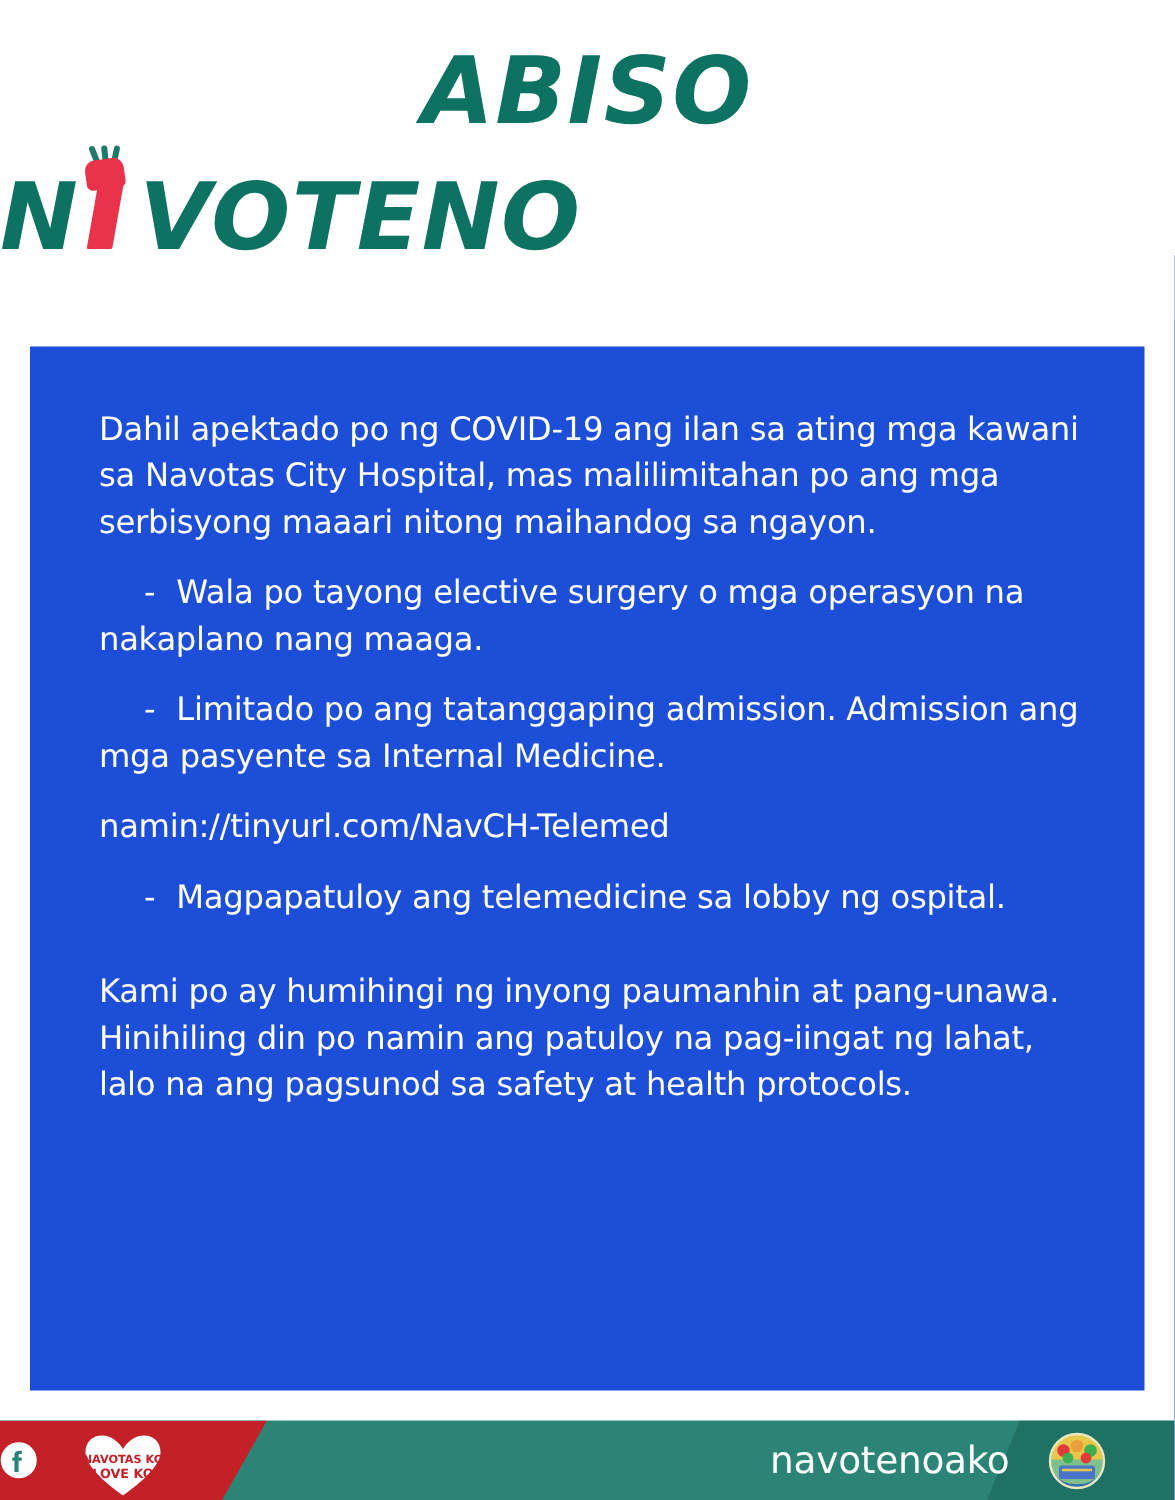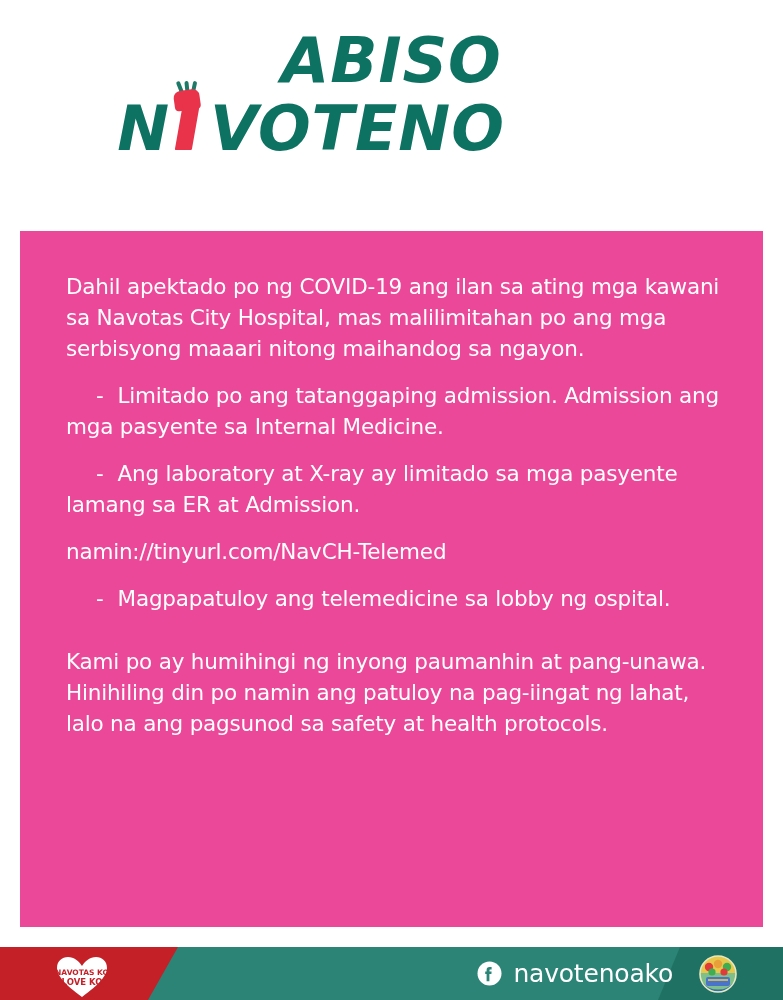--- a/index.html
+++ b/index.html
@@ -31,24 +31,23 @@
     font-size: 62px;
     line-height: 62px;
     font-weight: bold;
     font-style: italic;
     letter-spacing: 1px;
     color: #0E7262;
     font-family: "DejaVu Sans", sans-serif;
   }
   .title-line2 {
     position: absolute;
-    top: 88px;
+    top: 104px;
     left: 0;
     width: 622px;
-    text-align: center;
     font-size: 62px;
     line-height: 62px;
     font-weight: bold;
     font-style: italic;
     letter-spacing: 1px;
     color: #0E7262;
     font-family: "DejaVu Sans", sans-serif;
   }
   .title-line2 .pre,
   .title-line2 .post {
@@ -95,21 +94,21 @@
   .fist-a .ray.r2 { left: 15px; transform: rotate(-6deg); }
   .fist-a .ray.r3 { left: 22px; transform: rotate(12deg); }
 
   
   .card {
     position: absolute;
     left: 20px;
     top: 231px;
     width: 743px;
     height: 696px;
-    background: #ec4899;
+    background: #1d4ed8;
     box-sizing: border-box;
     padding: 40px 36px 0 46px;
   }
   .body-text {
     color: #ffffff;
     font-size: 21.5px;
     line-height: 31px;
     font-family: "DejaVu Sans", sans-serif;
     letter-spacing: -0.2px;
   }
@@ -175,21 +174,21 @@
   }
   
   .fb-wrap {
     position: absolute;
     left: 0;
     top: 947px;
     width: 673px;
     height: 53px;
     display: flex;
     align-items: center;
-    justify-content: flex-end;
+    justify-content: space-between;
     z-index: 4;
   }
   .fb-icon {
     width: 25px;
     height: 25px;
     margin-right: 11px;
     flex: none;
   }
   .fb-handle {
     color: #ffffff;
@@ -207,25 +206,25 @@
   <div class="title-line2">
     <span class="pre">N</span><span class="fist-a"><span class="ray r1"></span><span class="ray r2"></span><span class="ray r3"></span><span class="fist"></span><span class="bar"></span></span><span class="post">VOTENO</span>
   </div>
 </div>
 
 <div class="card">
   <div class="body-text">
 
     <p class="para">Dahil apektado po ng COVID-19 ang ilan sa ating mga kawani sa Navotas City Hospital, mas malilimitahan po ang mga serbisyong maaari nitong maihandog sa ngayon.</p>
 
+    <p class="bullet"><span class="dash">-</span><span>Wala po tayong elective surgery o mga operasyon na nakaplano nang maaga.</span></p>
 
 
     <p class="bullet"><span class="dash">-</span><span>Limitado po ang tatanggaping admission. Admission ang mga pasyente sa Internal Medicine.</span></p>
 
-    <p class="bullet"><span class="dash">-</span><span>Ang laboratory at X-ray ay limitado sa mga pasyente lamang sa ER at Admission.</span></p>
 
     <p class="para">namin://tinyurl.com/NavCH-Telemed</p>
 
     <p class="bullet"><span class="dash">-</span><span>Magpapatuloy ang telemedicine sa lobby ng ospital.</span></p>
 
     <div class="spacer"></div>
 
     <p class="para">Kami po ay humihingi ng inyong paumanhin at pang-unawa. Hinihiling din po namin ang patuloy na pag-iingat ng lahat, lalo na ang pagsunod sa safety at health protocols.</p>
   </div>
 </div>

